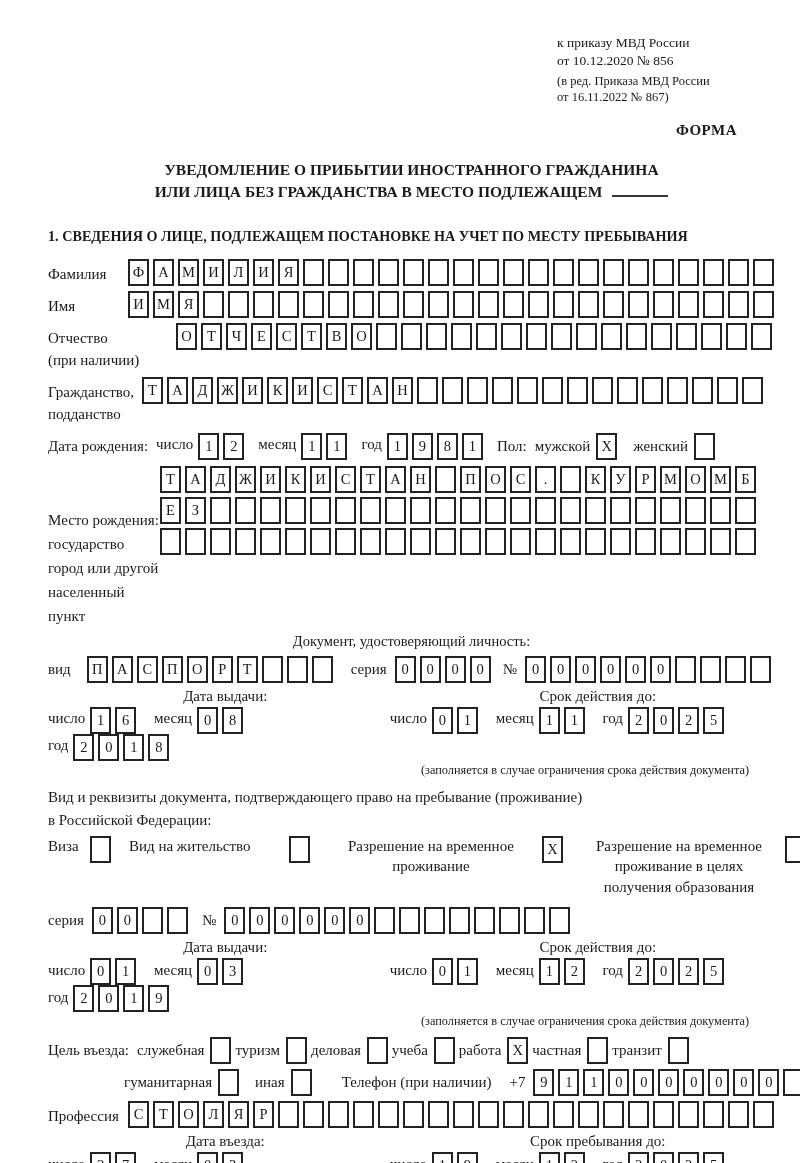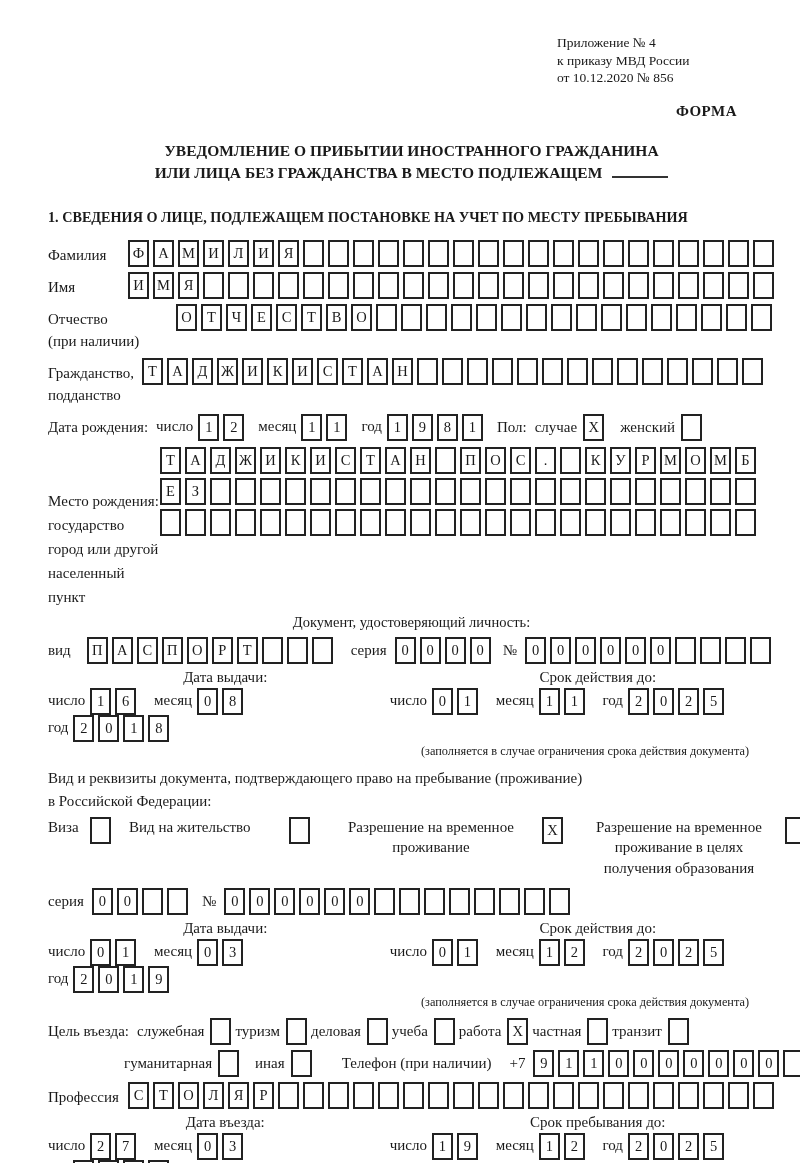--- a/index.html
+++ b/index.html
@@ -41,23 +41,26 @@
   .wA{width:34px;} .wB{width:152px;} .wC{width:206px;} .wD{width:196px;}
   .inl{white-space:nowrap;margin-right:8px;}
   .gap6{margin-right:6px;} .gap12{margin-right:12px;}
   .reprows .boxes{display:block;margin-bottom:4px;}
 </style>
 </head>
 <body>
 
 <div class="top">
   <div class="annex">
-    <div>Приложение № 4</div>
     <div>к приказу МВД России</div>
     <div>от 10.12.2020 № 856</div>
+    <div class="ed">
+      <div>(в ред. Приказа МВД России</div>
+      <div>от 16.11.2022 № 867)</div>
+    </div>
   </div>
 </div>
 
 <div class="forma">ФОРМА</div>
 
 <div class="title">
   <div>УВЕДОМЛЕНИЕ О ПРИБЫТИИ ИНОСТРАННОГО ГРАЖДАНИНА</div>
   <div>
     <span>ИЛИ ЛИЦА БЕЗ ГРАЖДАНСТВА В МЕСТО ПОДЛЕЖАЩЕМ</span><span class="uline"></span>
   </div>
@@ -90,21 +93,21 @@
   </div>
   <div class="boxes"><span class="cell">Т</span><span class="cell">А</span><span class="cell">Д</span><span class="cell">Ж</span><span class="cell">И</span><span class="cell">К</span><span class="cell">И</span><span class="cell">С</span><span class="cell">Т</span><span class="cell">А</span><span class="cell">Н</span><span class="cell"></span><span class="cell"></span><span class="cell"></span><span class="cell"></span><span class="cell"></span><span class="cell"></span><span class="cell"></span><span class="cell"></span><span class="cell"></span><span class="cell"></span><span class="cell"></span><span class="cell"></span><span class="cell"></span><span class="cell"></span></div>
 </div>
 
 <div class="row" style="align-items:center;margin-top:7px;">
   <span class="inl">Дата рождения:</span>
   <span class="du"><span class="dl">число</span><span class="boxes"><span class="cell">1</span><span class="cell">2</span></span></span>
   <span class="du"><span class="dl">месяц</span><span class="boxes"><span class="cell">1</span><span class="cell">1</span></span></span>
   <span class="du"><span class="dl">год</span><span class="boxes"><span class="cell">1</span><span class="cell">9</span><span class="cell">8</span><span class="cell">1</span></span></span>
   <span class="inl">Пол:</span>
-  <span class="inl gap6">случае</span>
+  <span class="inl gap6">мужской</span>
   <span class="boxes gap12"><span class="cell">X</span></span>
   <span class="inl gap6">женский</span>
   <span class="boxes"><span class="cell"></span></span>
 </div>
 
 <div class="row" style="margin-top:6px;">
   <div class="lbl w112" style="padding-top:2px;line-height:1.6;">
     <div>Место рождения:</div>
     <div>государство</div>
     <div>город или другой</div>

